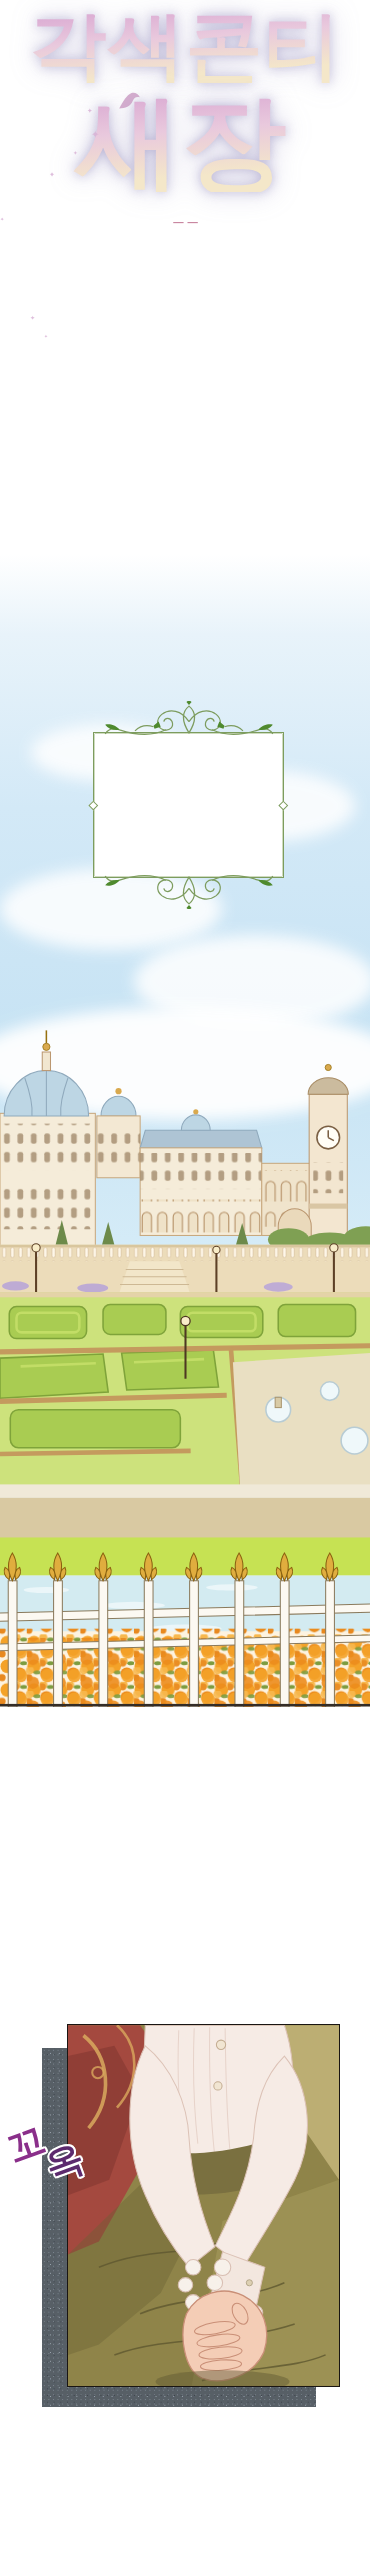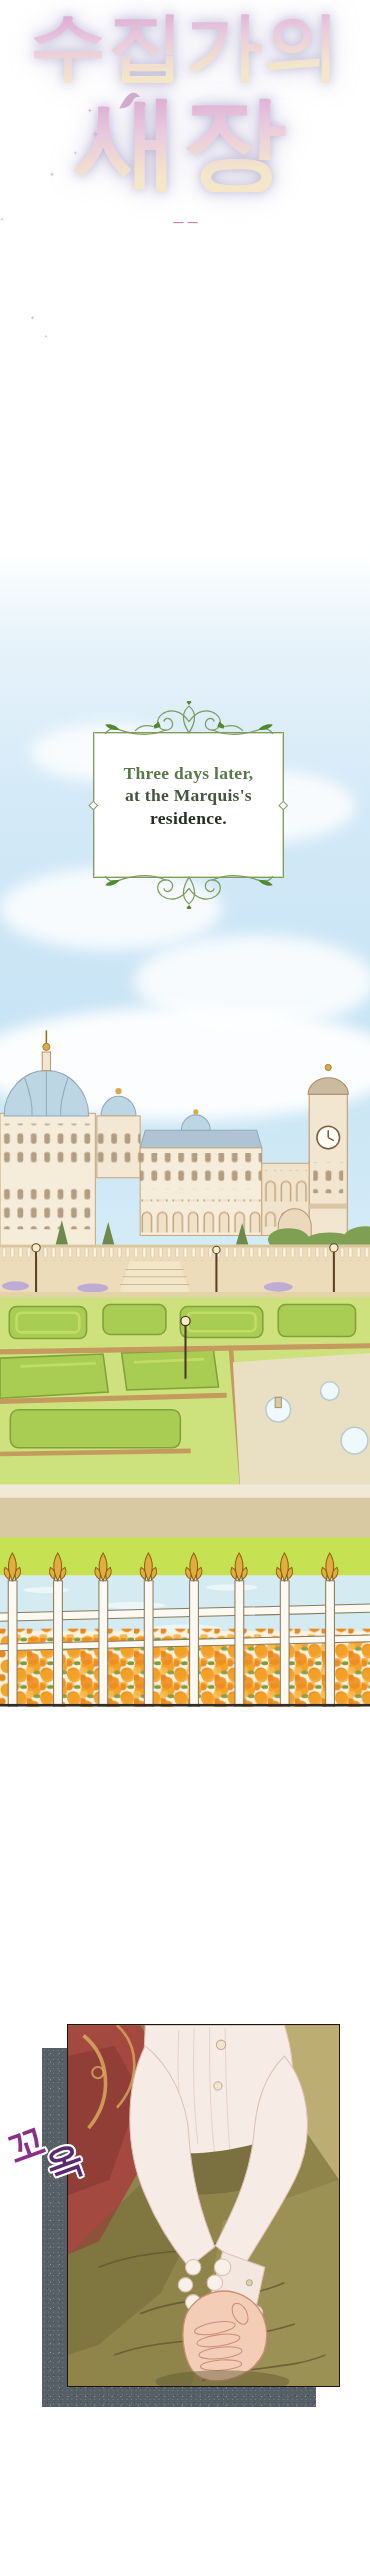--- a/index.html
+++ b/index.html
@@ -46,21 +46,21 @@
     text-shadow:-2.1px 0 0 #fff,2.1px 0 0 #fff,0 -2.1px 0 #fff,0 2.1px 0 #fff,-1.5px -1.5px 0 #fff,1.5px -1.5px 0 #fff,-1.5px 1.5px 0 #fff,1.5px 1.5px 0 #fff;}
   .sfx .c1{color:#8a2f8a;}
   .sfx .c2{color:#5c2a6e;margin-left:30px;margin-top:-3.1px;}
 </style>
 </head>
 <body>
 
 <div class="canvas">
 
   <div>
-    <div class="title-line title-l1">수집가의</div>
+    <div class="title-line title-l1">각색콘티</div>
     <div class="title-line title-l2">새장</div>
     <svg class="abs" style="left:116px;top:91px;" width="27" height="19.6" viewBox="0 0 52 38">
       <path d="M6,34 C14,20 20,8 30,4 C36,2 44,6 46,12 C38,10 34,14 32,20 C28,30 18,34 6,34 Z" fill="#cda3c8" opacity=".9"></path>
     </svg>
     <span class="sparkle" style="left:87px;top:107px;font-size:6.7px;">✦</span>
     <span class="sparkle" style="left:91px;top:128px;font-size:10.3px;">✦</span>
     <span class="sparkle" style="left:73px;top:150px;font-size:5.7px;">✦</span>
     <span class="sparkle" style="left:49px;top:170px;font-size:7.2px;">✦</span>
     <span class="sparkle" style="left:40px,;top:216px;font-size:5.2px;">✦</span>
     <span class="sparkle" style="left:30px;top:314px;font-size:6.2px;">✦</span>
@@ -102,25 +102,20 @@
           <path d="M165,40 C180,18 202,14 218,26 C230,36 228,52 214,56 C202,59 194,50 198,40 C202,32 212,32 214,40"></path>
           <path d="M120,56 C90,70 60,66 30,56 C14,50 6,58 2,64"></path>
           <path d="M210,56 C240,70 270,66 300,56 C316,50 324,58 328,64"></path>
         </g>
         <g fill="#4f8a2e">
           <path d="M165,8 L170,2 L165,-2 L160,2 Z M30,56 C22,46 10,44 2,46 C8,54 18,58 30,56 Z M300,56 C308,46 320,44 328,46 C322,54 312,58 300,56 Z"></path>
         </g>
       </svg>
       <span class="gb-diamond" style="left:-3.6px;"></span>
       <span class="gb-diamond" style="right:-3.6px;"></span>
-      <div class="green-text">
-        <div style="color:#5a7847;">Three days later,</div>
-        <div style="color:#47553e;">at the Marquis's</div>
-        <div style="color:#262e24;">residence.</div>
-      </div>
     </div>
 
     <svg class="palace-art" viewBox="0 0 720 1337" preserveAspectRatio="none">
       <defs>
         <pattern id="win" width="26" height="36" patternUnits="userSpaceOnUse">
           <rect x="8" y="8" width="11" height="20" rx="4" fill="#9d8465" opacity=".75"></rect>
         </pattern>
         <pattern id="arch" width="30" height="60" patternUnits="userSpaceOnUse">
           <path d="M6,56 L6,26 A9,9 0 0 1 24,26 L24,56" fill="#efe2c8" stroke="#b08a5f" stroke-width="2"></path>
         </pattern>

